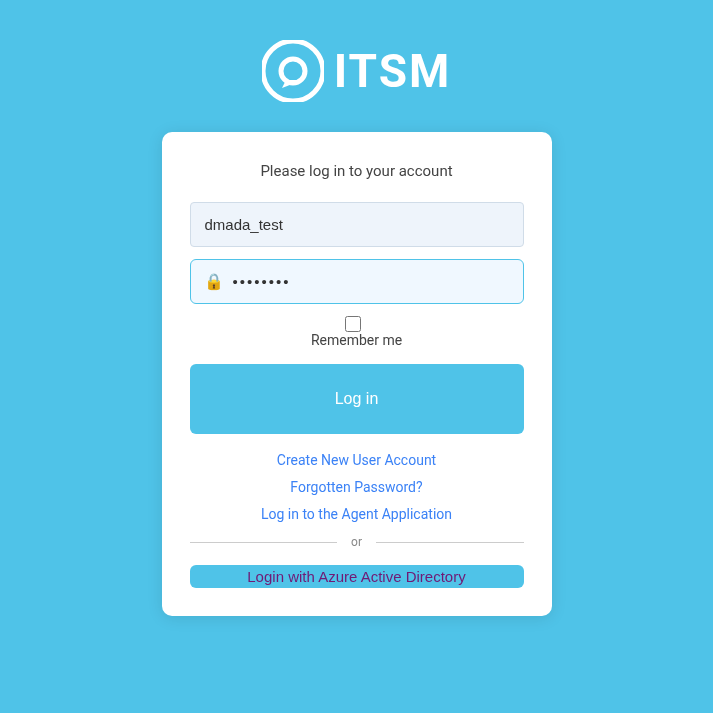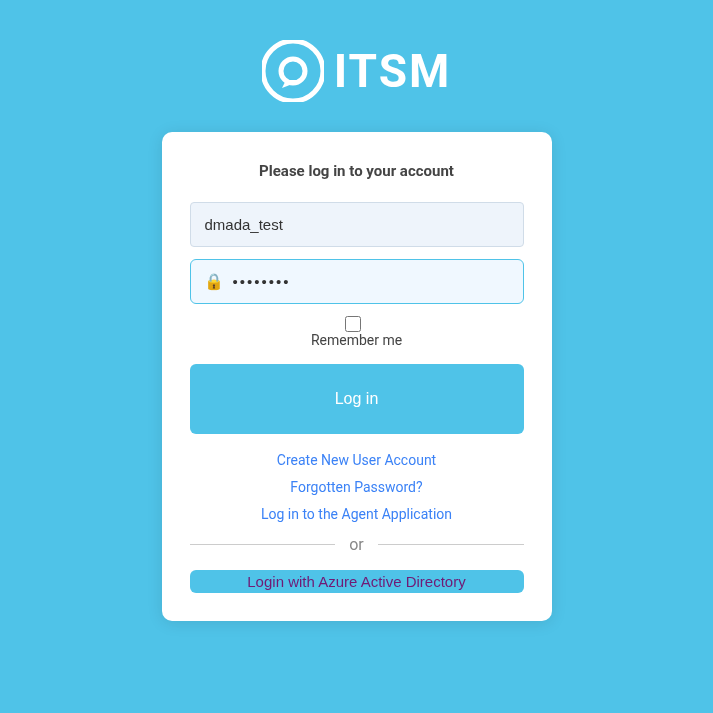--- a/index.html
+++ b/index.html
@@ -46,21 +46,21 @@
       width: 390px;
       padding: 30px 28px 28px 28px;
       box-shadow: 0 2px 16px rgba(0,0,0,0.10);
     }
 
     .card-title {
       text-align: center;
       font-size: 15px;
       color: #444444;
       margin-bottom: 22px;
-      font-weight: 700;
+      font-weight: 400;
     }
 
     .input-group {
       margin-bottom: 12px;
     }
 
     .text-input {
       width: 100%;
       padding: 13px 14px;
       border: 1.5px solid #d0dce8;
@@ -153,21 +153,21 @@
     }
 
     .divider-line {
       flex: 1;
       height: 1px;
       background: #cccccc;
     }
 
     .divider-text {
       margin: 0 14px;
-      font-size: 16px;
+      font-size: 12px;
       color: #888;
     }
 
     .azure-btn {
       width: 100%;
       padding: 3px;
       background: #4FC3E8;
       color: #701a75;
       border: none;
       border-radius: 6px;

